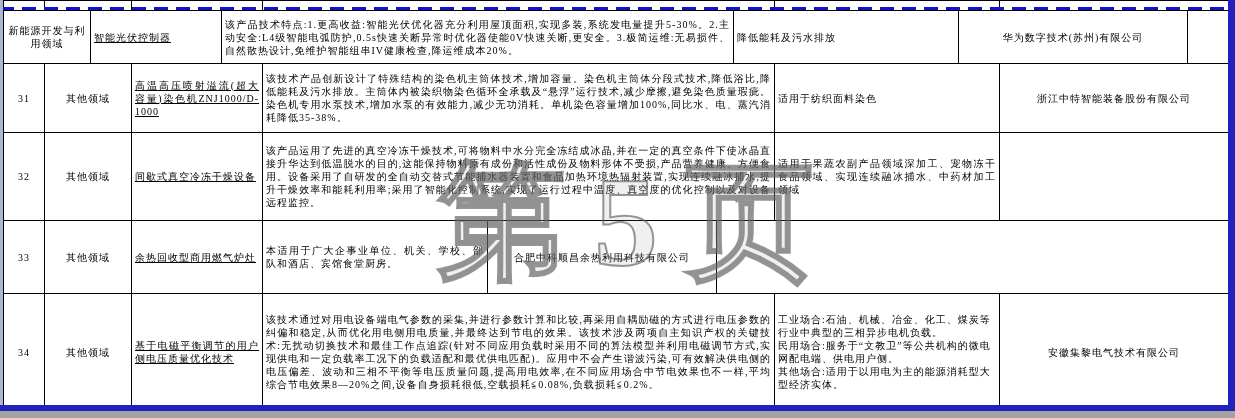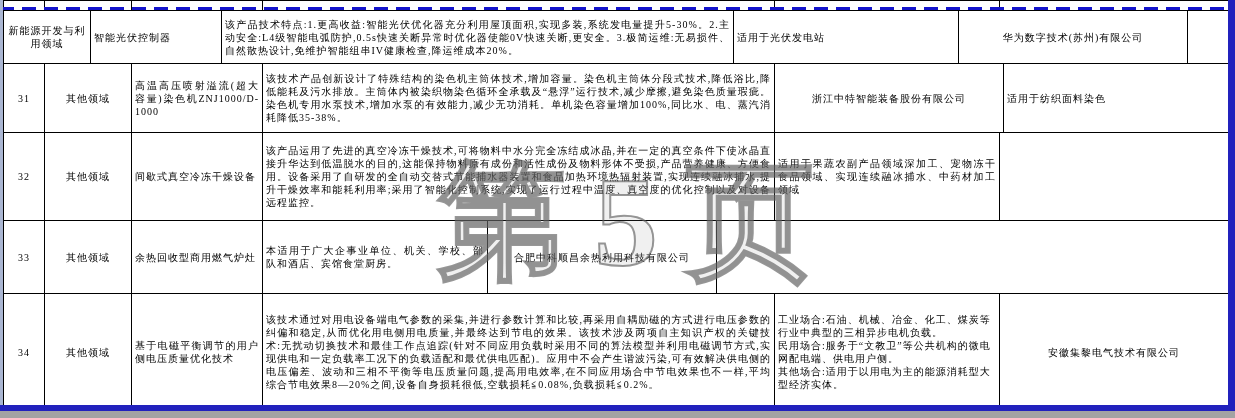--- a/index.html
+++ b/index.html
@@ -20,21 +20,21 @@
     border-right:1px solid #000;
     box-sizing:border-box;
     font-size:10px;line-height:13px;letter-spacing:1px;
     display:flex;align-items:center;
     overflow:hidden;
     padding:1px 3px;
     justify-content:center;
   }
   .col-id{width:41px;justify-content:center;}
   .col-field{width:87px;justify-content:flex-start;text-align:center;}
-  .col-product{width:131px;}
+  .col-product{width:131px;text-decoration:underline;}
   .col-desc{width:512px;}
   .col-app{width:225px;}
   .col-company{width:229px;justify-content:center;text-align:center;align-items:center;}
   .jtext{width:100%;text-align:justify;text-align-last:left;}
   .ctext{width:100%;text-align:center;}
   .ltext{width:100%;text-align:left;font-family:Liberation Serif, serif;}
   .preline{white-space:pre-line;}
   .row-partial .t-cell{height:9px;padding:0 3px;}
   .row-30 .t-cell{height:52px;}
   .row-31 .t-cell{height:68px;}
@@ -86,45 +86,45 @@
     <div class="t-cell col-field">
         <div class="ctext">新能源开发与利用领域</div>
       </div>
     <div class="t-cell col-product">
         <div class="jtext">智能光伏控制器</div>
       </div>
     <div class="t-cell col-desc">
         <div class="jtext">该产品技术特点:1.更高收益:智能光伏优化器充分利用屋顶面积,实现多装,系统发电量提升5-30%。2.主动安全:L4级智能电弧防护,0.5s快速关断异常时优化器使能0V快速关断,更安全。3.极简运维:无易损件、自然散热设计,免维护智能组串IV健康检查,降运维成本20%。</div>
       </div>
     <div class="t-cell col-app">
-        <div class="jtext">适用于光伏发电站</div>
+        <div class="jtext">降低能耗及污水排放</div>
       </div>
     <div class="t-cell col-company">
         <div class="ctext">华为数字技术(苏州)有限公司</div>
       </div>
   </div>
 
   <div class="t-row row-31">
     <div class="t-cell col-id">
         <div class="ctext">31</div>
       </div>
     <div class="t-cell col-field">
         <div class="ctext">其他领域</div>
       </div>
     <div class="t-cell col-product">
         <div class="jtext">高温高压喷射溢流(超大容量)染色机ZNJ1000/D-1000</div>
       </div>
     <div class="t-cell col-desc">
         <div class="jtext">该技术产品创新设计了特殊结构的染色机主筒体技术,增加容量。染色机主筒体分段式技术,降低浴比,降低能耗及污水排放。主筒体内被染织物染色循环全承载及“悬浮”运行技术,减少摩擦,避免染色质量瑕疵。染色机专用水泵技术,增加水泵的有效能力,减少无功消耗。单机染色容量增加100%,同比水、电、蒸汽消耗降低35-38%。</div>
       </div>
+    <div class="t-cell col-app">
+        <div class="jtext">适用于纺织面料染色</div>
+      </div>
     <div class="t-cell col-company">
         <div class="ctext">浙江中特智能装备股份有限公司</div>
-      </div>
-    <div class="t-cell col-app">
-        <div class="jtext">适用于纺织面料染色</div>
       </div>
   </div>
 
   <div class="t-row row-32">
     <div class="t-cell col-id">
         <div class="ctext">32</div>
       </div>
     <div class="t-cell col-field">
         <div class="ctext">其他领域</div>
       </div>

